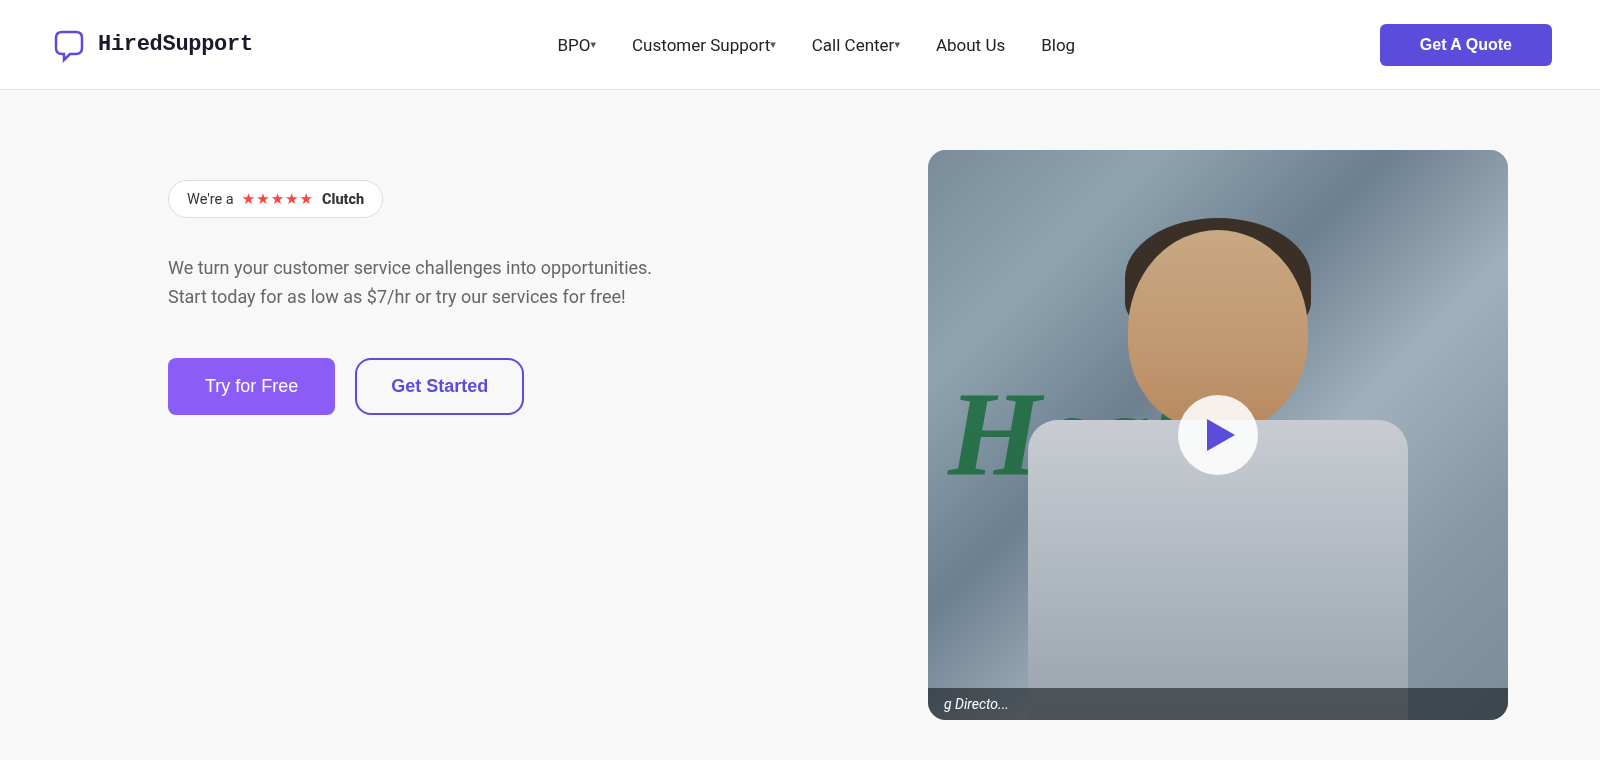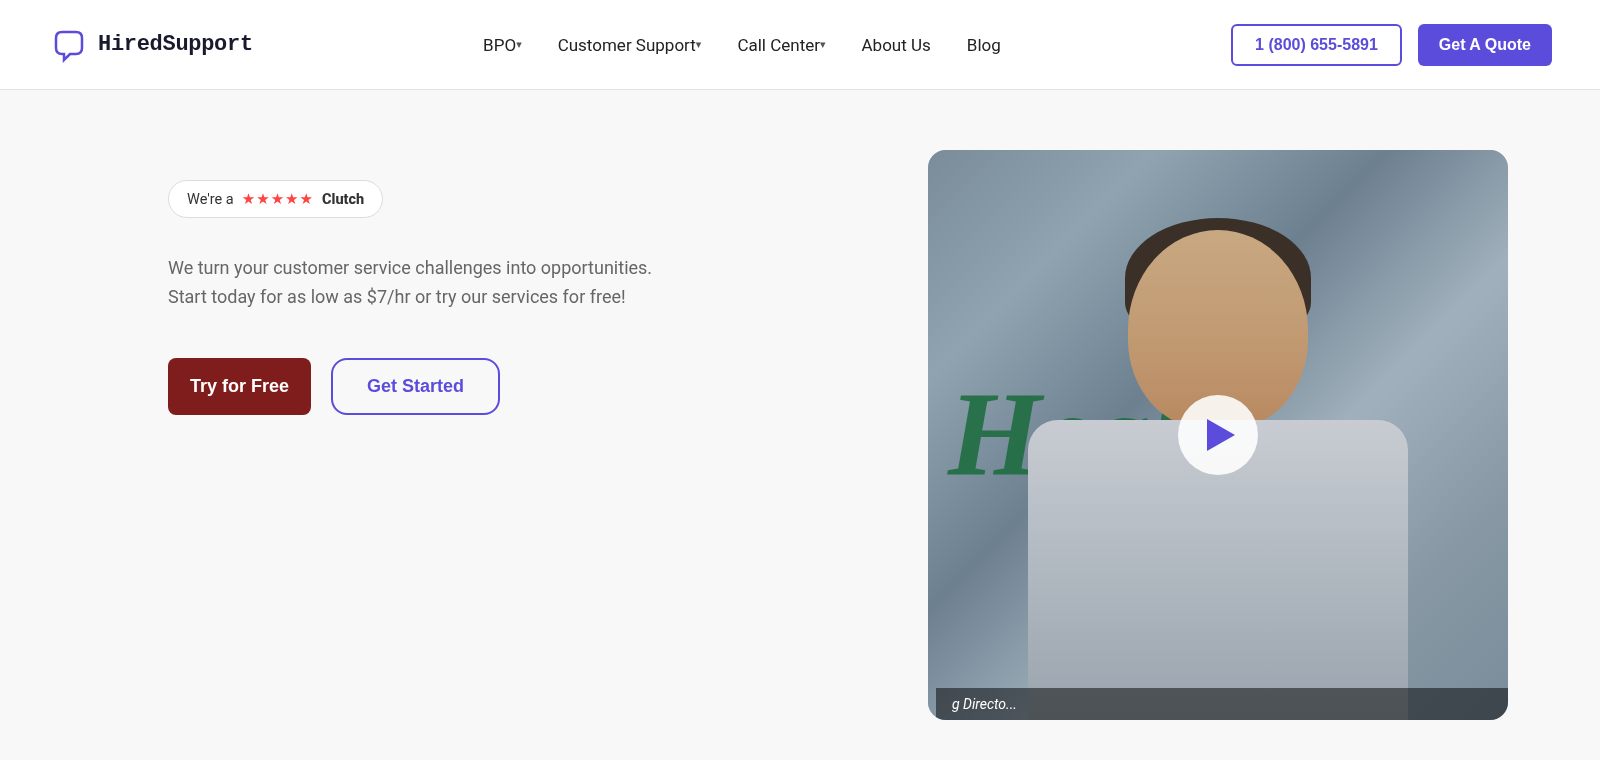--- a/index.html
+++ b/index.html
@@ -80,21 +80,21 @@
       font-weight: 600;
       color: #5b4cdb;
       background: transparent;
       cursor: pointer;
     }
 
     .quote-btn {
       background: #5b4cdb;
       border: none;
       border-radius: 6px;
-      padding: 12px 21px;
+      padding: 12px 40px;
       font-size: 16px;
       font-weight: 700;
       color: #fff;
       cursor: pointer;
     }
 
     
     .hero {
       background: #f8f8f8;
       display: flex;
@@ -154,27 +154,27 @@
       max-width: 520px;
     }
 
     .hero-buttons {
       display: flex;
       gap: 20px;
       align-items: center;
     }
 
     .try-free-btn {
-      background: #7f1d1d;
+      background: #8b5cf6;
       color: #fff;
       border: none;
       border-radius: 8px;
-      padding: 18px 22px;
+      padding: 18px 37px;
       font-size: 18px;
-      font-weight: 700;
+      font-weight: 400;
       cursor: pointer;
     }
 
     .get-started-btn {
       background: transparent;
       color: #5b4cdb;
       border: 2px solid #5b4cdb;
       border-radius: 16px;
       padding: 16px 34px;
       font-size: 18px;
@@ -267,21 +267,21 @@
       font-style: italic;
       opacity: 0.85;
       letter-spacing: -2px;
       line-height: 1.1;
     }
 
     
     .video-bottom-label {
       position: absolute;
       bottom: 0;
-      left: 8px;
+      left: 0;
       right: 0;
       background: rgba(0,0,0,0.5);
       color: #fff;
       font-size: 14px;
       padding: 8px 16px;
       font-style: italic;
     }
 
     
     .play-button {
@@ -336,21 +336,20 @@
     </div>
     <div class="nav-item">
       <span>About Us</span>
     </div>
     <div class="nav-item">
       <span>Blog</span>
     </div>
   </div>
 
   <div class="nav-right">
-    <button class="phone-btn">1 (800) 655-5891</button>
     <button class="quote-btn">Get A Quote</button>
   </div>
 </nav>
 
 <section class="hero">
 
   <div class="hero-left">
     <div class="badge">
       <span>We're a</span>
       <span class="stars">★★★★★</span>

